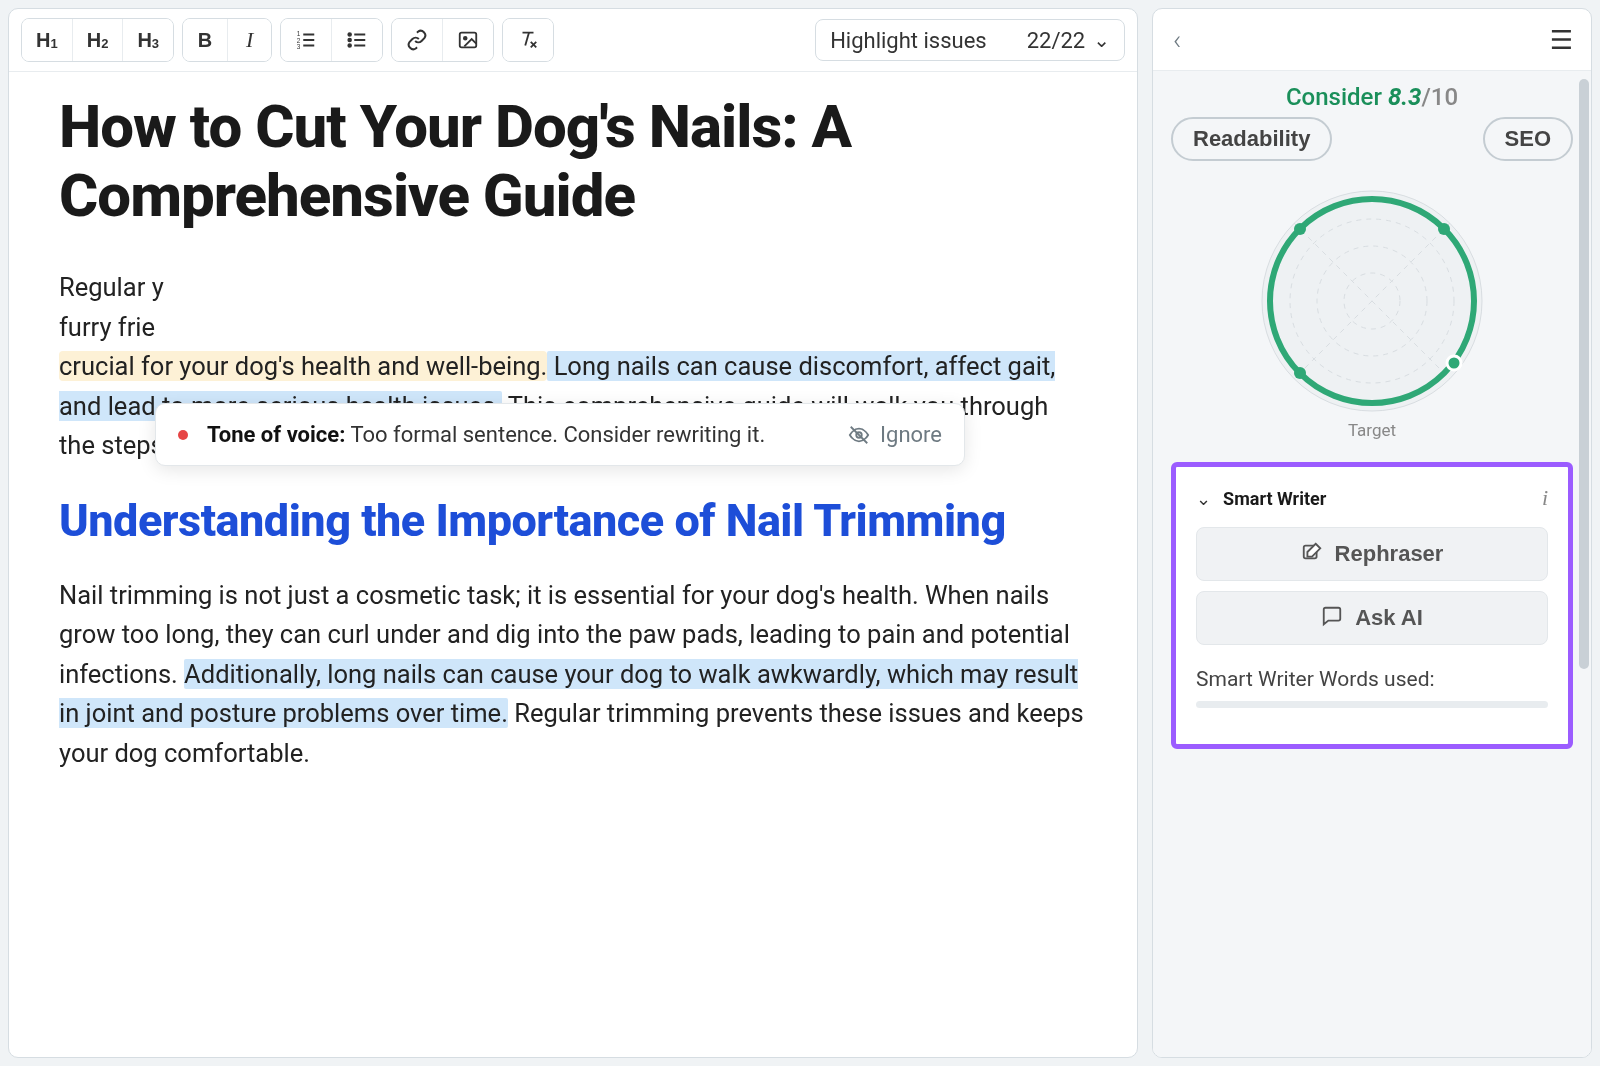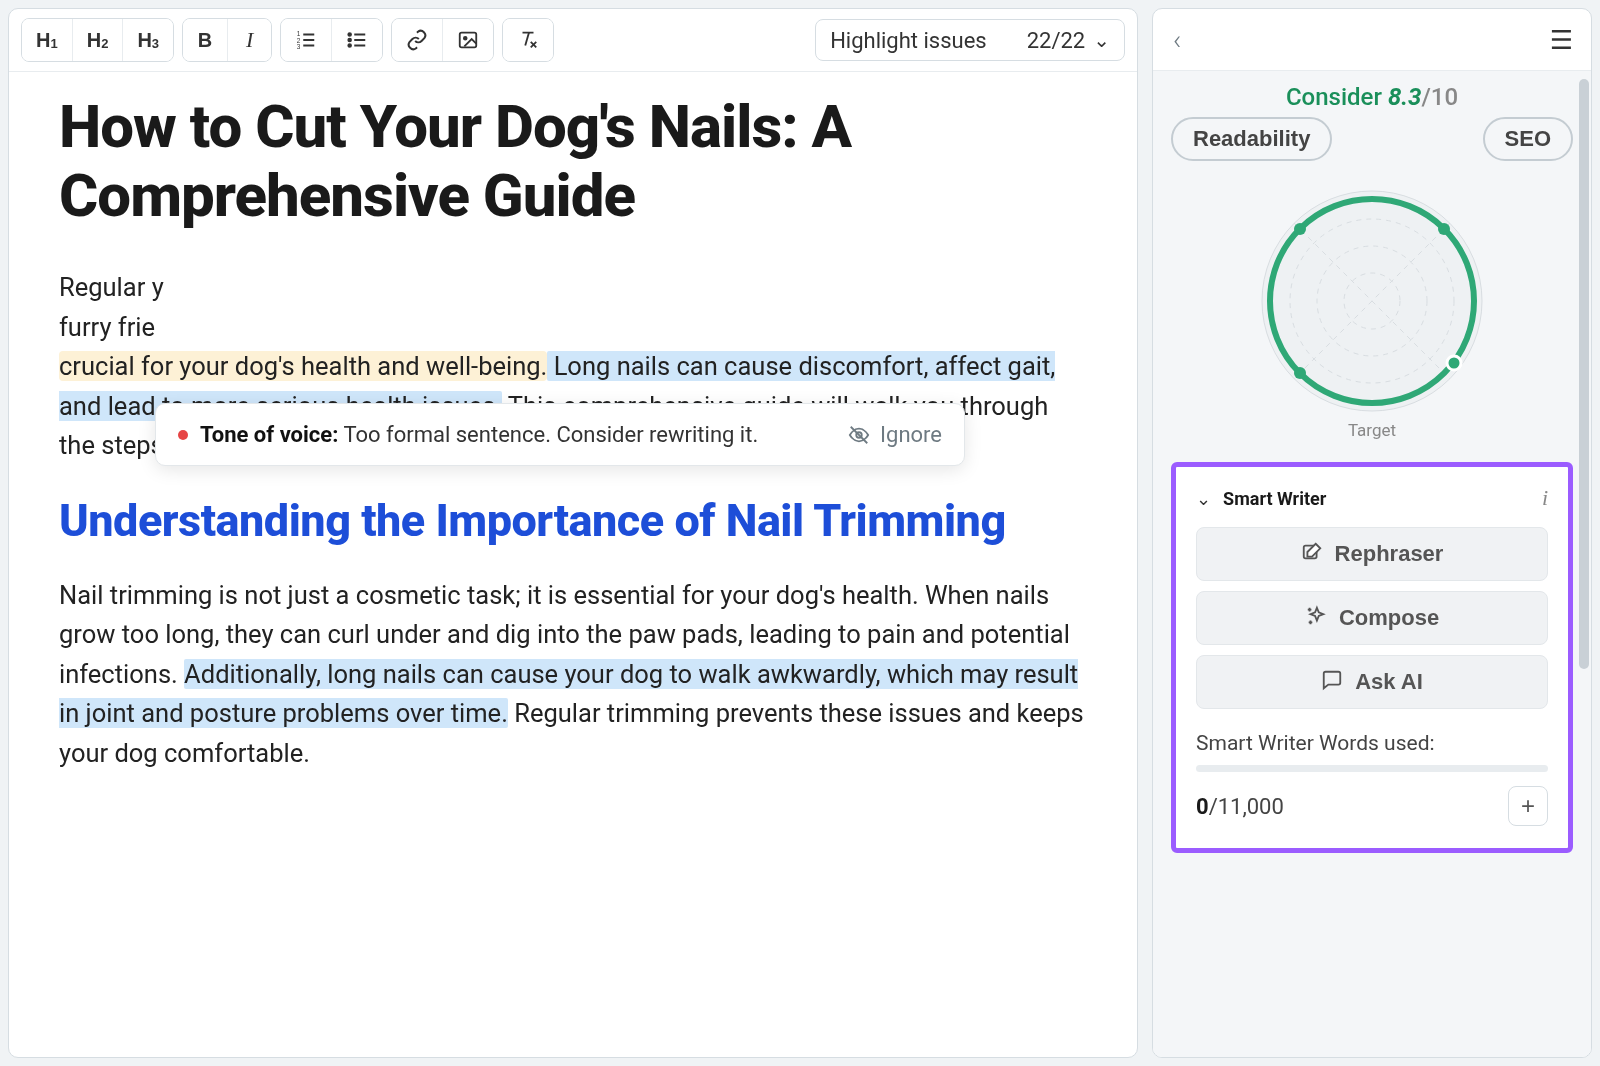--- a/index.html
+++ b/index.html
@@ -135,21 +135,21 @@
       top: 394px;
       left: 146px;
       width: 810px;
       background: #fff;
       border: 1px solid #e3e7ea;
       border-radius: 10px;
       box-shadow: 0 4px 18px rgba(0,0,0,0.1);
       padding: 18px 22px;
       display: flex;
       align-items: center;
-      gap: 12px;
+      gap: 19px;
       z-index: 10;
     }
     .tooltip .dot {
       width: 10px;
       height: 10px;
       background: #e64545;
       border-radius: 50%;
       flex-shrink: 0;
     }
     .tooltip .msg {
@@ -494,32 +494,22 @@
       </div>
       <button class="sw-btn">
         <svg class="icon" viewBox="0 0 24 24" fill="none" stroke="#555" stroke-width="2">
             <rect x="3" y="5" width="14" height="14" rx="2"></rect>
             <path d="M16 3l5 5-9 9H7v-5z" fill="#fff"></path>
           </svg>
         <span>Rephraser</span>
       </button>
       <button class="sw-btn">
         <svg class="icon" viewBox="0 0 24 24" fill="none" stroke="#555" stroke-width="2">
-            <path d="M5 3v4M3 5h4M6 17v4M4 19h4M13 3l2 5 5 2-5 2-2 5-2-5-5-2 5-2z"></path>
-          </svg>
-        <span>Compose</span>
-      </button>
-      <button class="sw-btn">
-        <svg class="icon" viewBox="0 0 24 24" fill="none" stroke="#555" stroke-width="2">
             <path d="M21 15a2 2 0 0 1-2 2H8l-5 4V5a2 2 0 0 1 2-2h14a2 2 0 0 1 2 2z"></path>
           </svg>
         <span>Ask AI</span>
       </button>
       <div class="sw-usage-label">Smart Writer Words used:</div>
       <div class="sw-progress"></div>
-      <div class="sw-count-row">
-        <span class="sw-count"><b>0</b><span>/11,000</span></span>
-        <button class="sw-plus">+</button>
-      </div>
     </div>
   </div>
   <div class="sidebar-scrollbar"></div>
 </div>
 
 </body></html>

